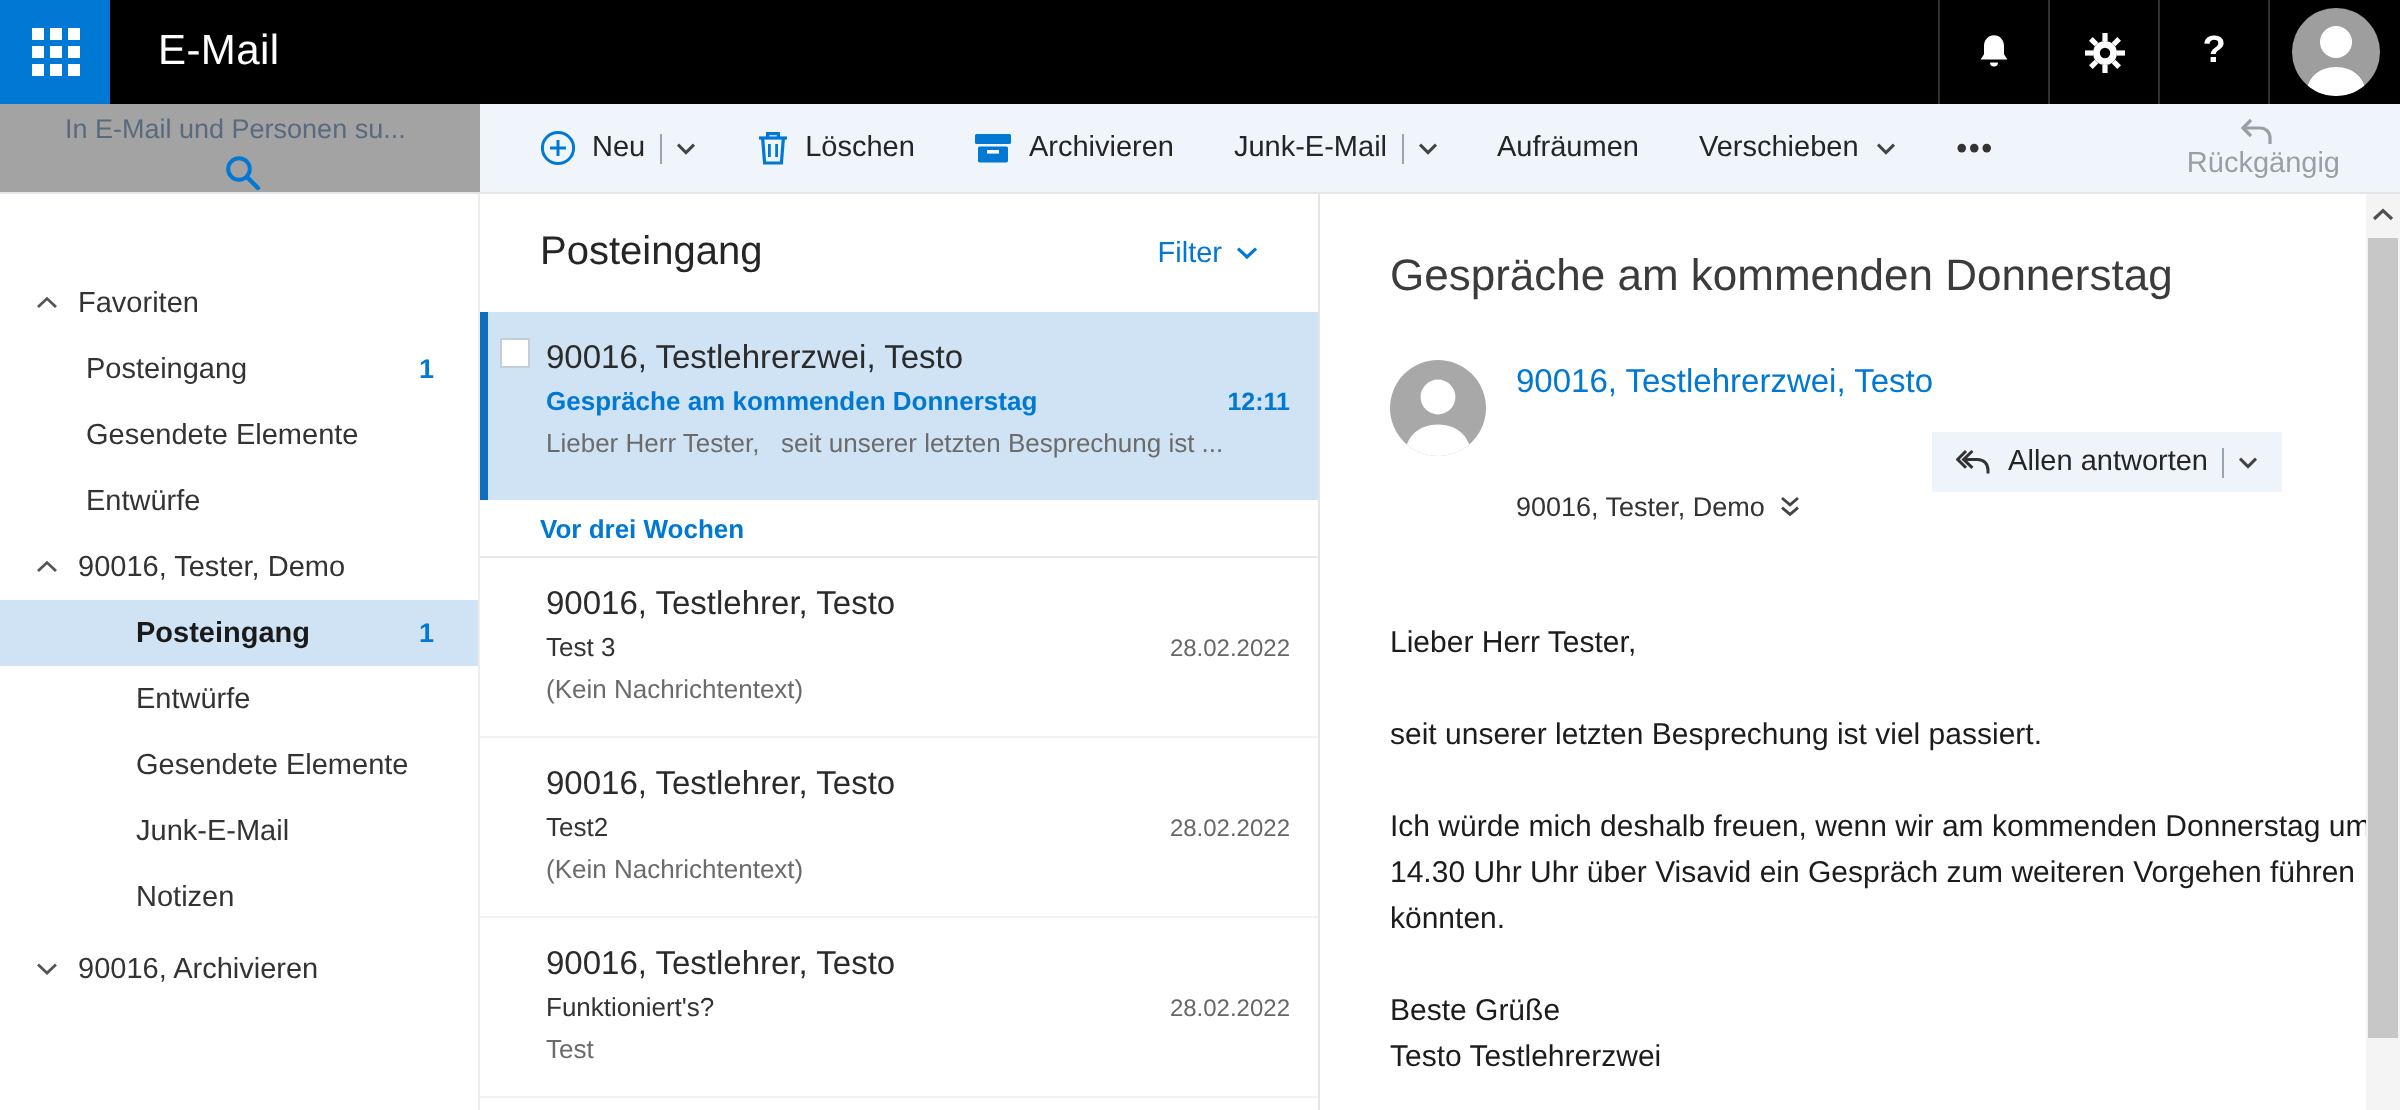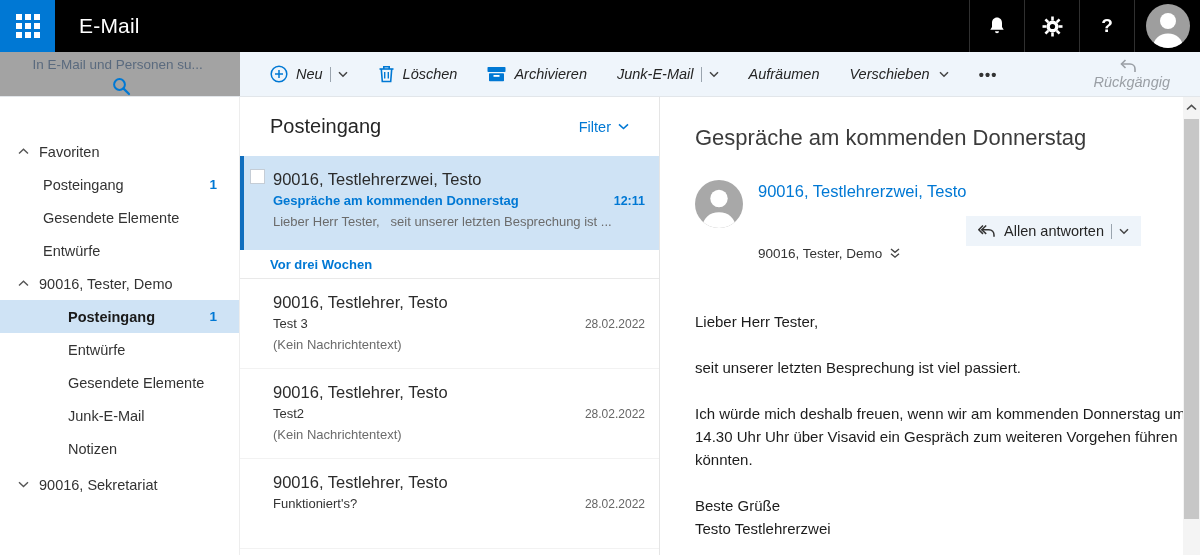--- a/index.html
+++ b/index.html
@@ -18,21 +18,21 @@
   .top-cell.help { font-size:19px; font-weight:bold; }
   .avatar-cell { width:66px; height:52px; display:flex; align-items:center; justify-content:center; border-left:1px solid #303030; cursor:pointer; }
   .avatar-circle { width:44px; height:44px; border-radius:50%; background:#9e9e9e; overflow:hidden; position:relative; }
   .avatar-circle svg, .avatar-sm svg { position:absolute; left:0; top:0; }
 
   
   .row2 { position:absolute; top:52px; left:0; width:1200px; height:45px; display:flex; border-bottom:1px solid #e2e6ea; }
   .searchbox { width:240px; height:100%; background:#a3a3a3; display:flex; align-items:center; padding:0 12px 0 14px; cursor:text;flex-direction:column; }
   .searchbox input { flex:1; border:none; outline:none; background:transparent; font-family:inherit; font-size:13.5px; color:#42516a; min-width:0; }
   .searchbox input::placeholder { color:#5a6a7e; opacity:1; }
-  .toolbar { flex:1; background:#eff5fb; display:flex; align-items:center; padding-left:30px;font-style:italic; }
+  .toolbar { flex:1; background:#eff5fb; display:flex; align-items:center; padding-left:30px; }
   .tb-item { display:flex; align-items:center; margin-right:30px; font-size:14.5px; color:#252525; cursor:pointer; white-space:nowrap; }
   .tb-item .ic { display:flex; margin-right:8px; }
   .pipe { width:1px; height:15px; background:#9aa4ae; margin:0 7px; }
   .tb-more { font-size:15px; font-weight:bold; color:#333; letter-spacing:1px; margin-right:30px; cursor:pointer; }
   .tb-undo { margin-left:auto; margin-right:30px; color:#9a9fa5; display:flex; align-items:center; font-size:14.5px; cursor:default;flex-direction:column; }
   .tb-undo .ic { margin-right:8px; display:flex; }
 
   
   .sidebar { position:absolute; left:0; top:97px; width:240px; bottom:0; background:#fff; border-right:1px solid #ededed; padding-top:38px; }
   .side-row { height:33px; display:flex; align-items:center; font-size:14.5px; color:#333; cursor:pointer; }
@@ -264,21 +264,21 @@
     </div>
     <div class="side-row side-item lvl2">
       <span>Notizen</span>
     </div>
     <div class="side-row" style="margin-top:3px">
       <span class="chev">
         <svg width="11" height="7" viewBox="0 0 11 7" fill="none">
             <polyline points="1,1.3 5.5,5.5 10,1.3" stroke="#555" stroke-width="1.4"></polyline>
           </svg>
       </span>
-      <span class="glabel">90016, Sekretariat</span>
+      <span class="glabel">90016, Archivieren</span>
     </div>
   </div>
 
   <div class="listpane">
     <div class="list-header">
       <span class="list-title">Posteingang</span>
       <span class="filter">
         <span>Filter</span>
         <span class="chev">
           <svg width="11" height="7" viewBox="0 0 11 7" fill="none">
@@ -317,20 +317,21 @@
       </div>
       <div class="m-preview">(Kein Nachrichtentext)</div>
     </div>
 
     <div class="mail-item">
       <div class="m-sender">90016, Testlehrer, Testo</div>
       <div class="m-row2">
         <span class="m-subject">Funktioniert's?</span>
         <span class="m-time">28.02.2022</span>
       </div>
+      <div class="m-preview">Test</div>
     </div>
   </div>
 
   <div class="readpane">
     <div class="r-subject">Gespräche am kommenden Donnerstag</div>
     <div class="msg-header">
       <div class="avatar-sm">
         <svg width="48" height="48" viewBox="0 0 48 48">
             <circle cx="24" cy="18.5" r="8.7" fill="#fff"></circle>
             <path d="M7.5 48c0-10 7.2-15.8 16.5-15.8S40.5 38 40.5 48z" fill="#fff"></path>

